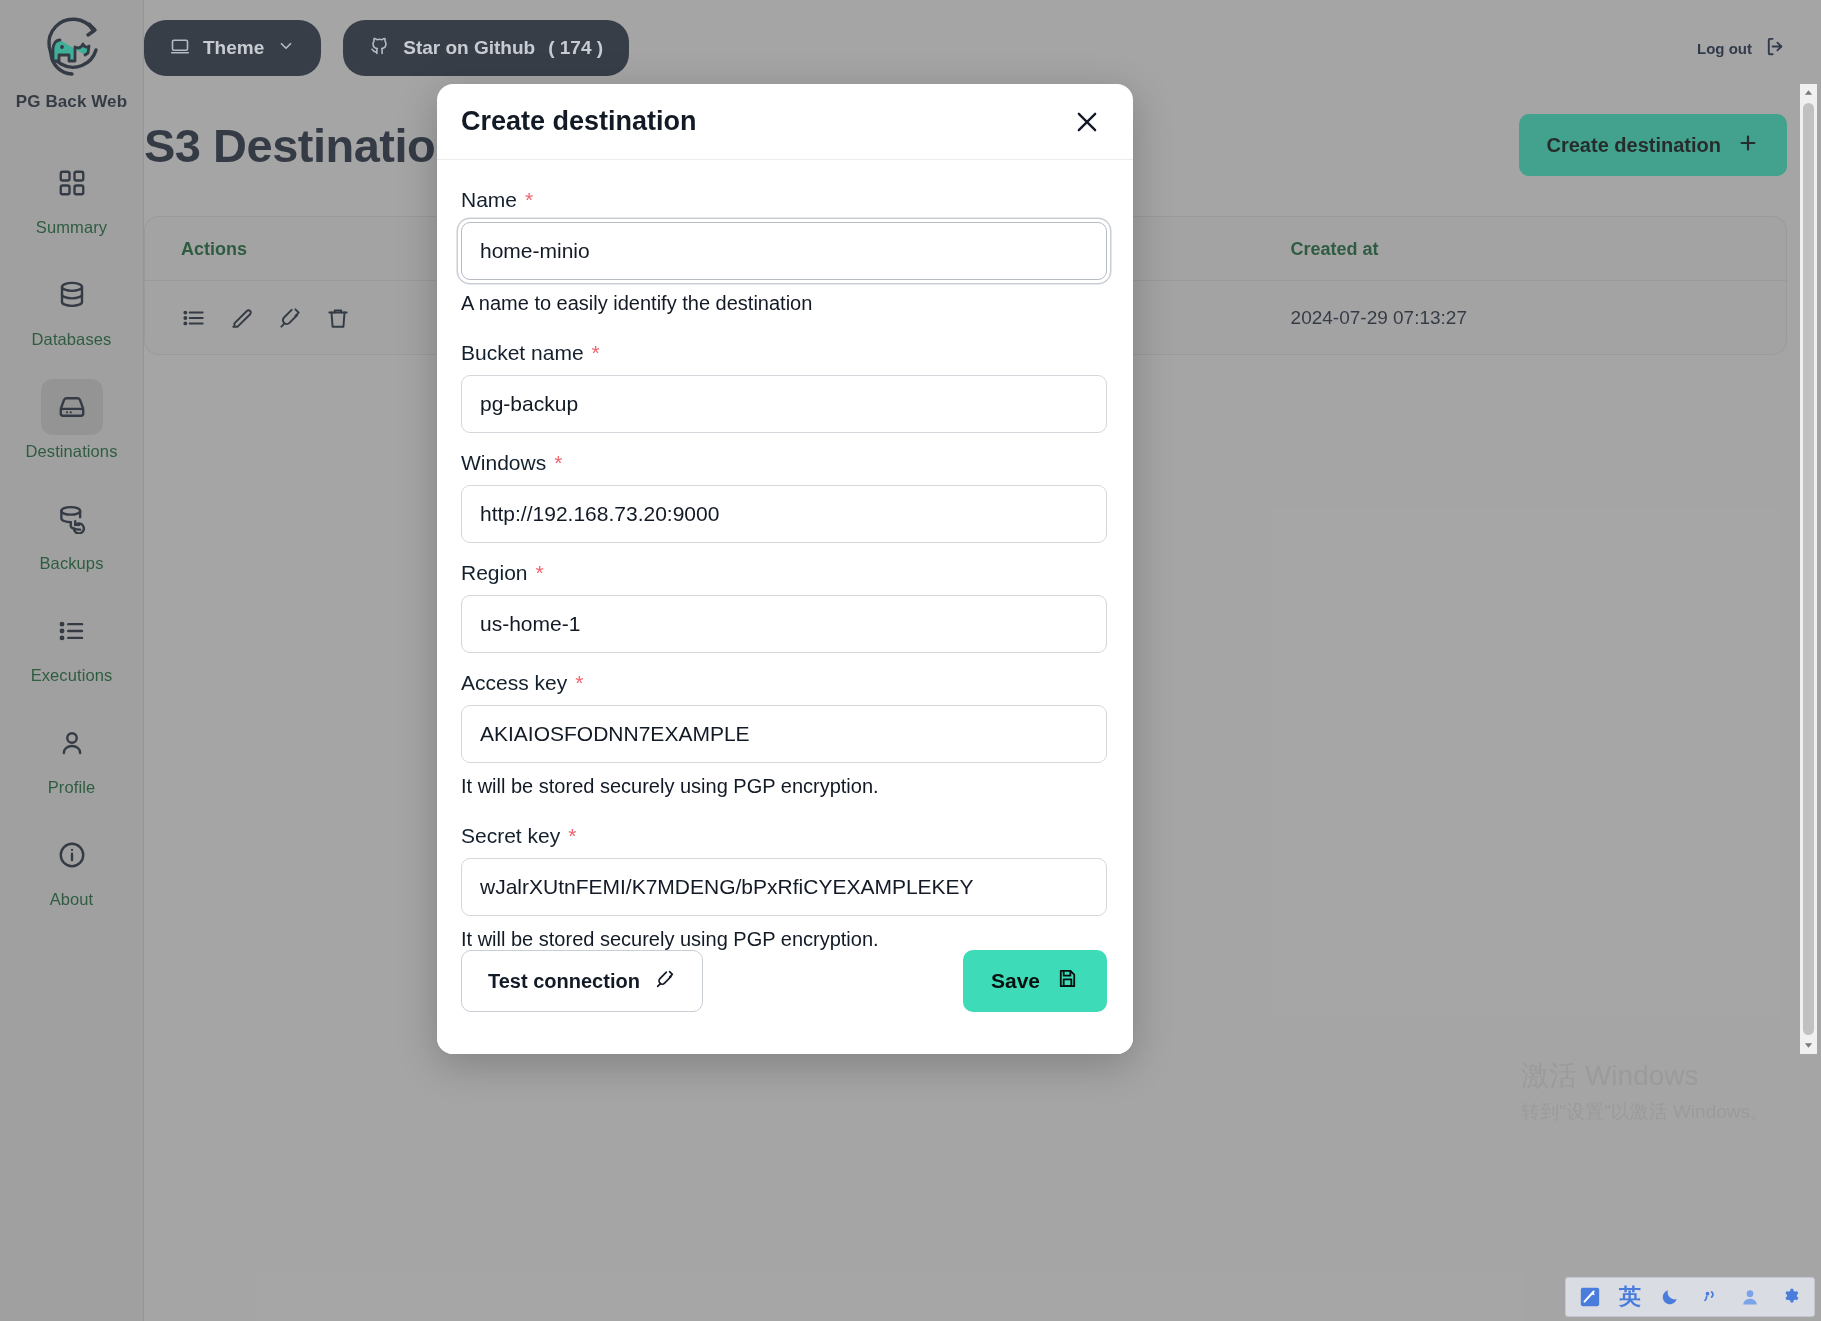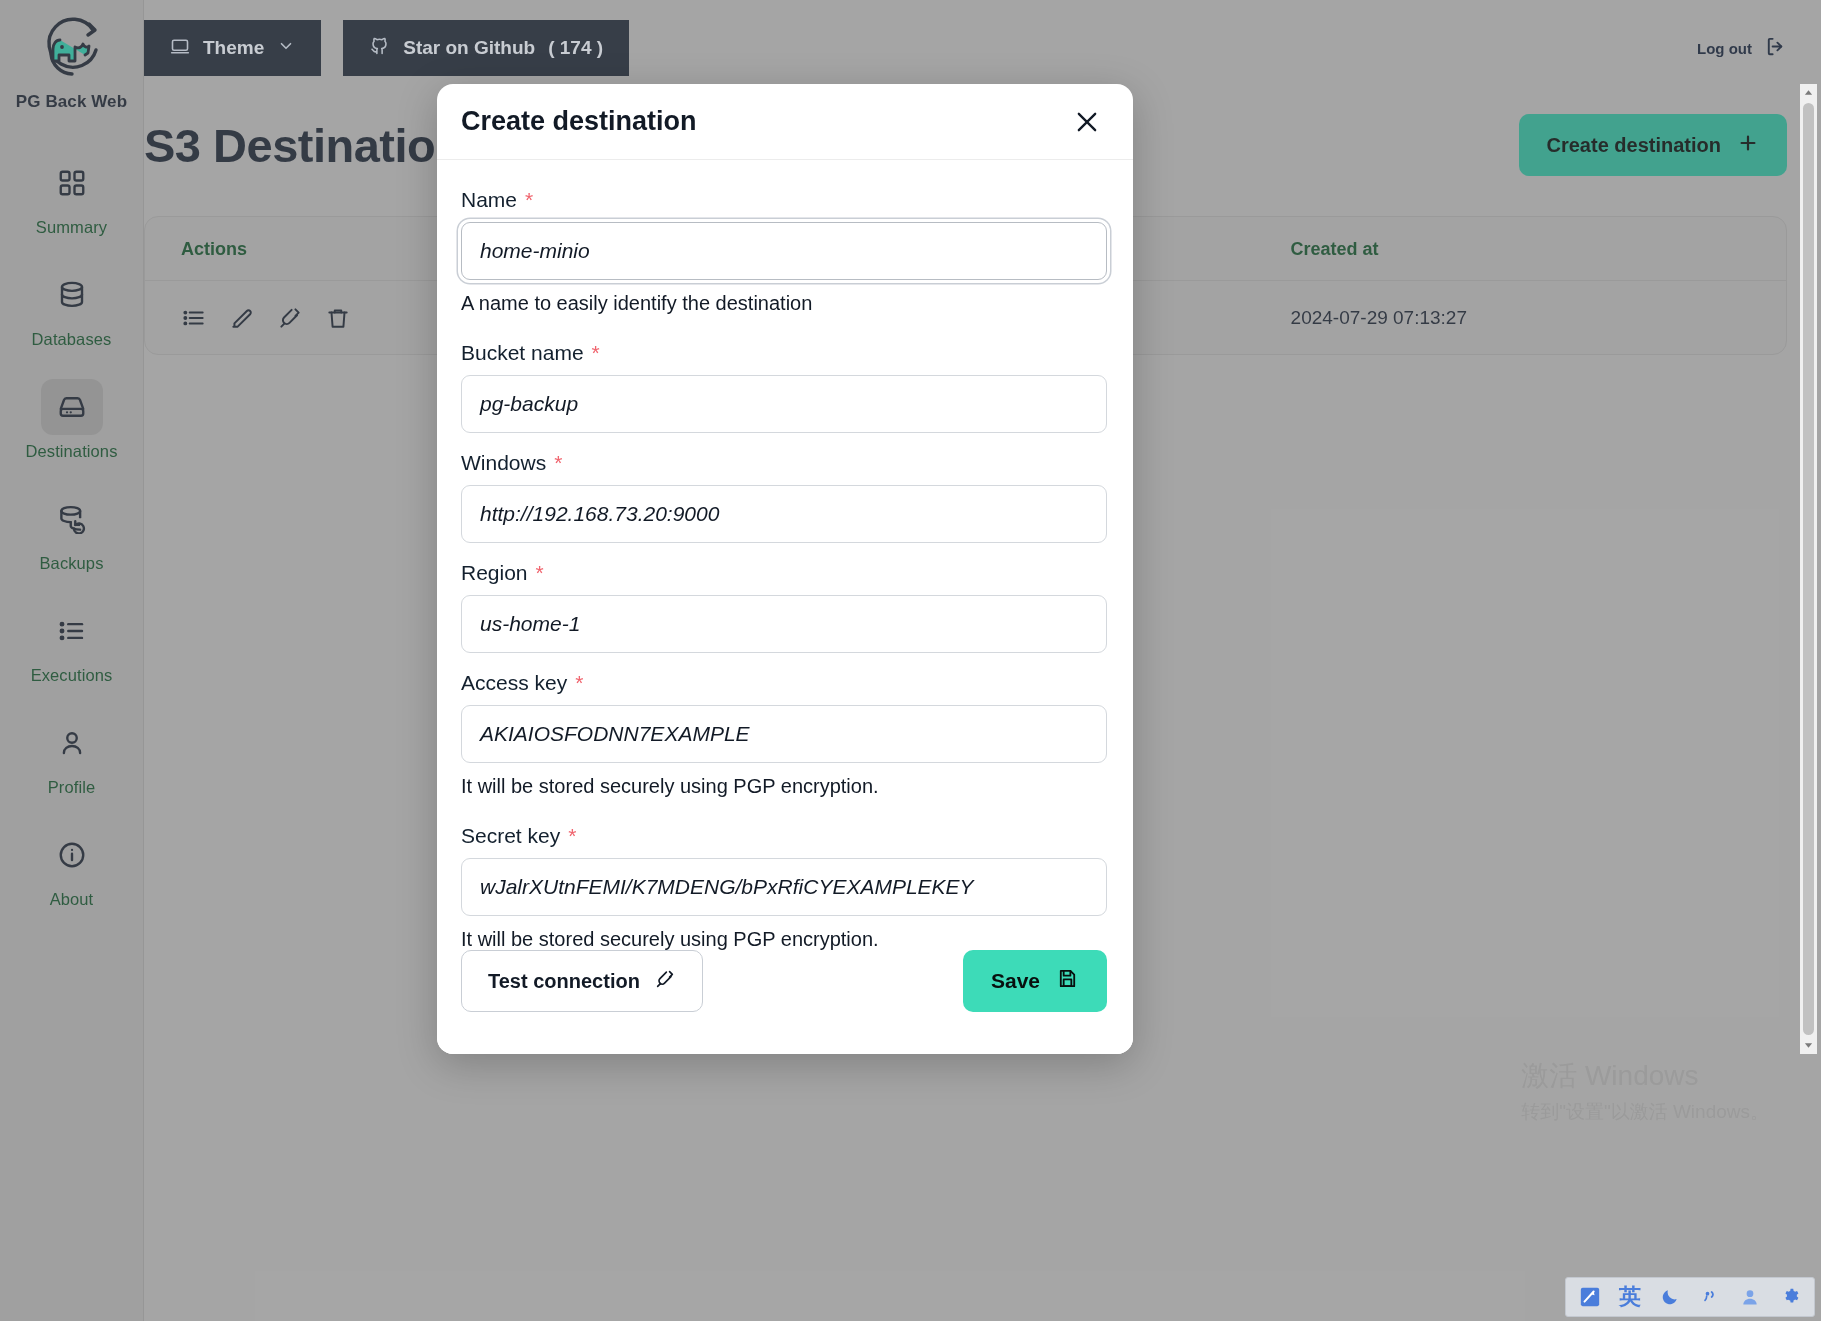--- a/index.html
+++ b/index.html
@@ -43,21 +43,21 @@
   #page {
     position: absolute; left: 144px; top: 0; right: 0; bottom: 0;
     padding: 0;
   }
   #topbar {
     height: 96px; display: flex; align-items: center;
     padding: 0 34px 0 0; position: relative;
   }
   .dark-btn {
     background: #1f2937; color: #e8edf5;
-    border: none; border-radius: 0;
+    border: none; border-radius: 22px;
     height: 56px; padding: 8px 26px;
     display: inline-flex; align-items: center; gap: 13px;
     font-size: 19px; font-weight: 700; cursor: pointer;
     font-family: "Liberation Sans", sans-serif;
   }
   #theme-btn { margin-left: 0px; }
   #topbar-left { display: flex; gap: 22px; padding-left: 0px; }
   #logout-btn {
     position: absolute; right: 34px; top: 50%; transform: translateY(-50%);
     display: inline-flex; align-items: center; gap: 12px;
@@ -149,21 +149,20 @@
     display: flex; align-items: baseline; gap: 8px;
   }
   .req { color: #f0646e; font-size: 21px; }
   .input {
     width: 100%; height: 58px;
     border: 1px solid #d4d8dd; border-radius: 9px;
     background: #fff; padding: 0 18px;
     font-size: 21px; color: #121a26;
     display: flex; align-items: center;
     font-family: "Liberation Sans", sans-serif;
-    font-style: italic;
   }
   .input.focused {
     border: 1px solid #b7bcc3;
     box-shadow: 0 0 0 3px #fff, 0 0 0 4.5px #c9ced5;
   }
   .helper { font-size: 20px; color: #121a26; margin-top: 12px; }
   .outline-btn {
     background: #fff; color: #121a26;
     border: 1px solid #c9ced5; border-radius: 10px;
     height: 62px; padding: 0 26px;

